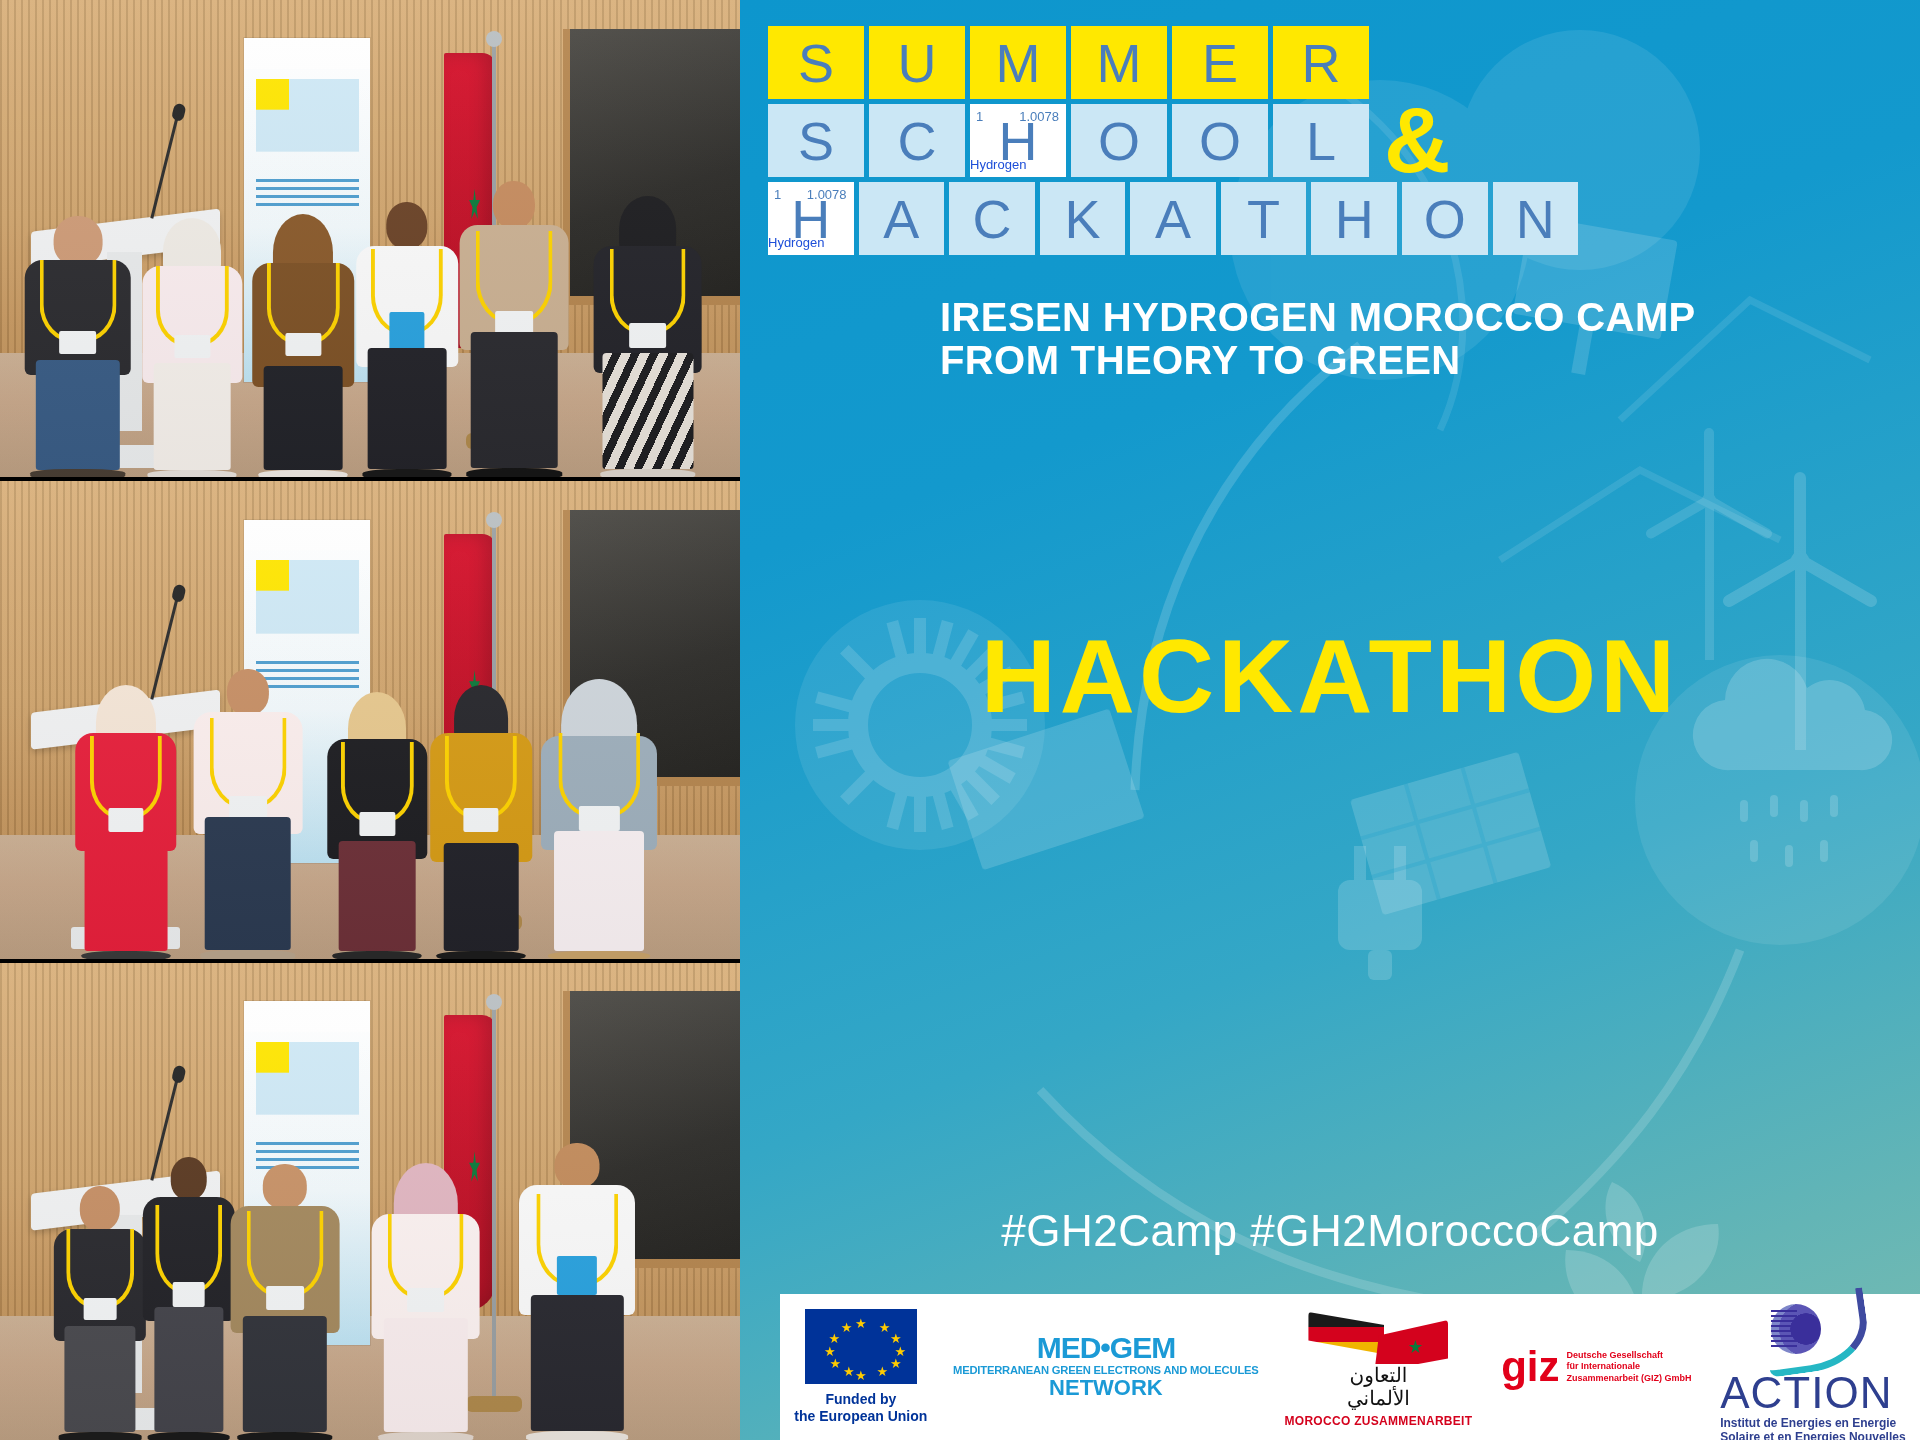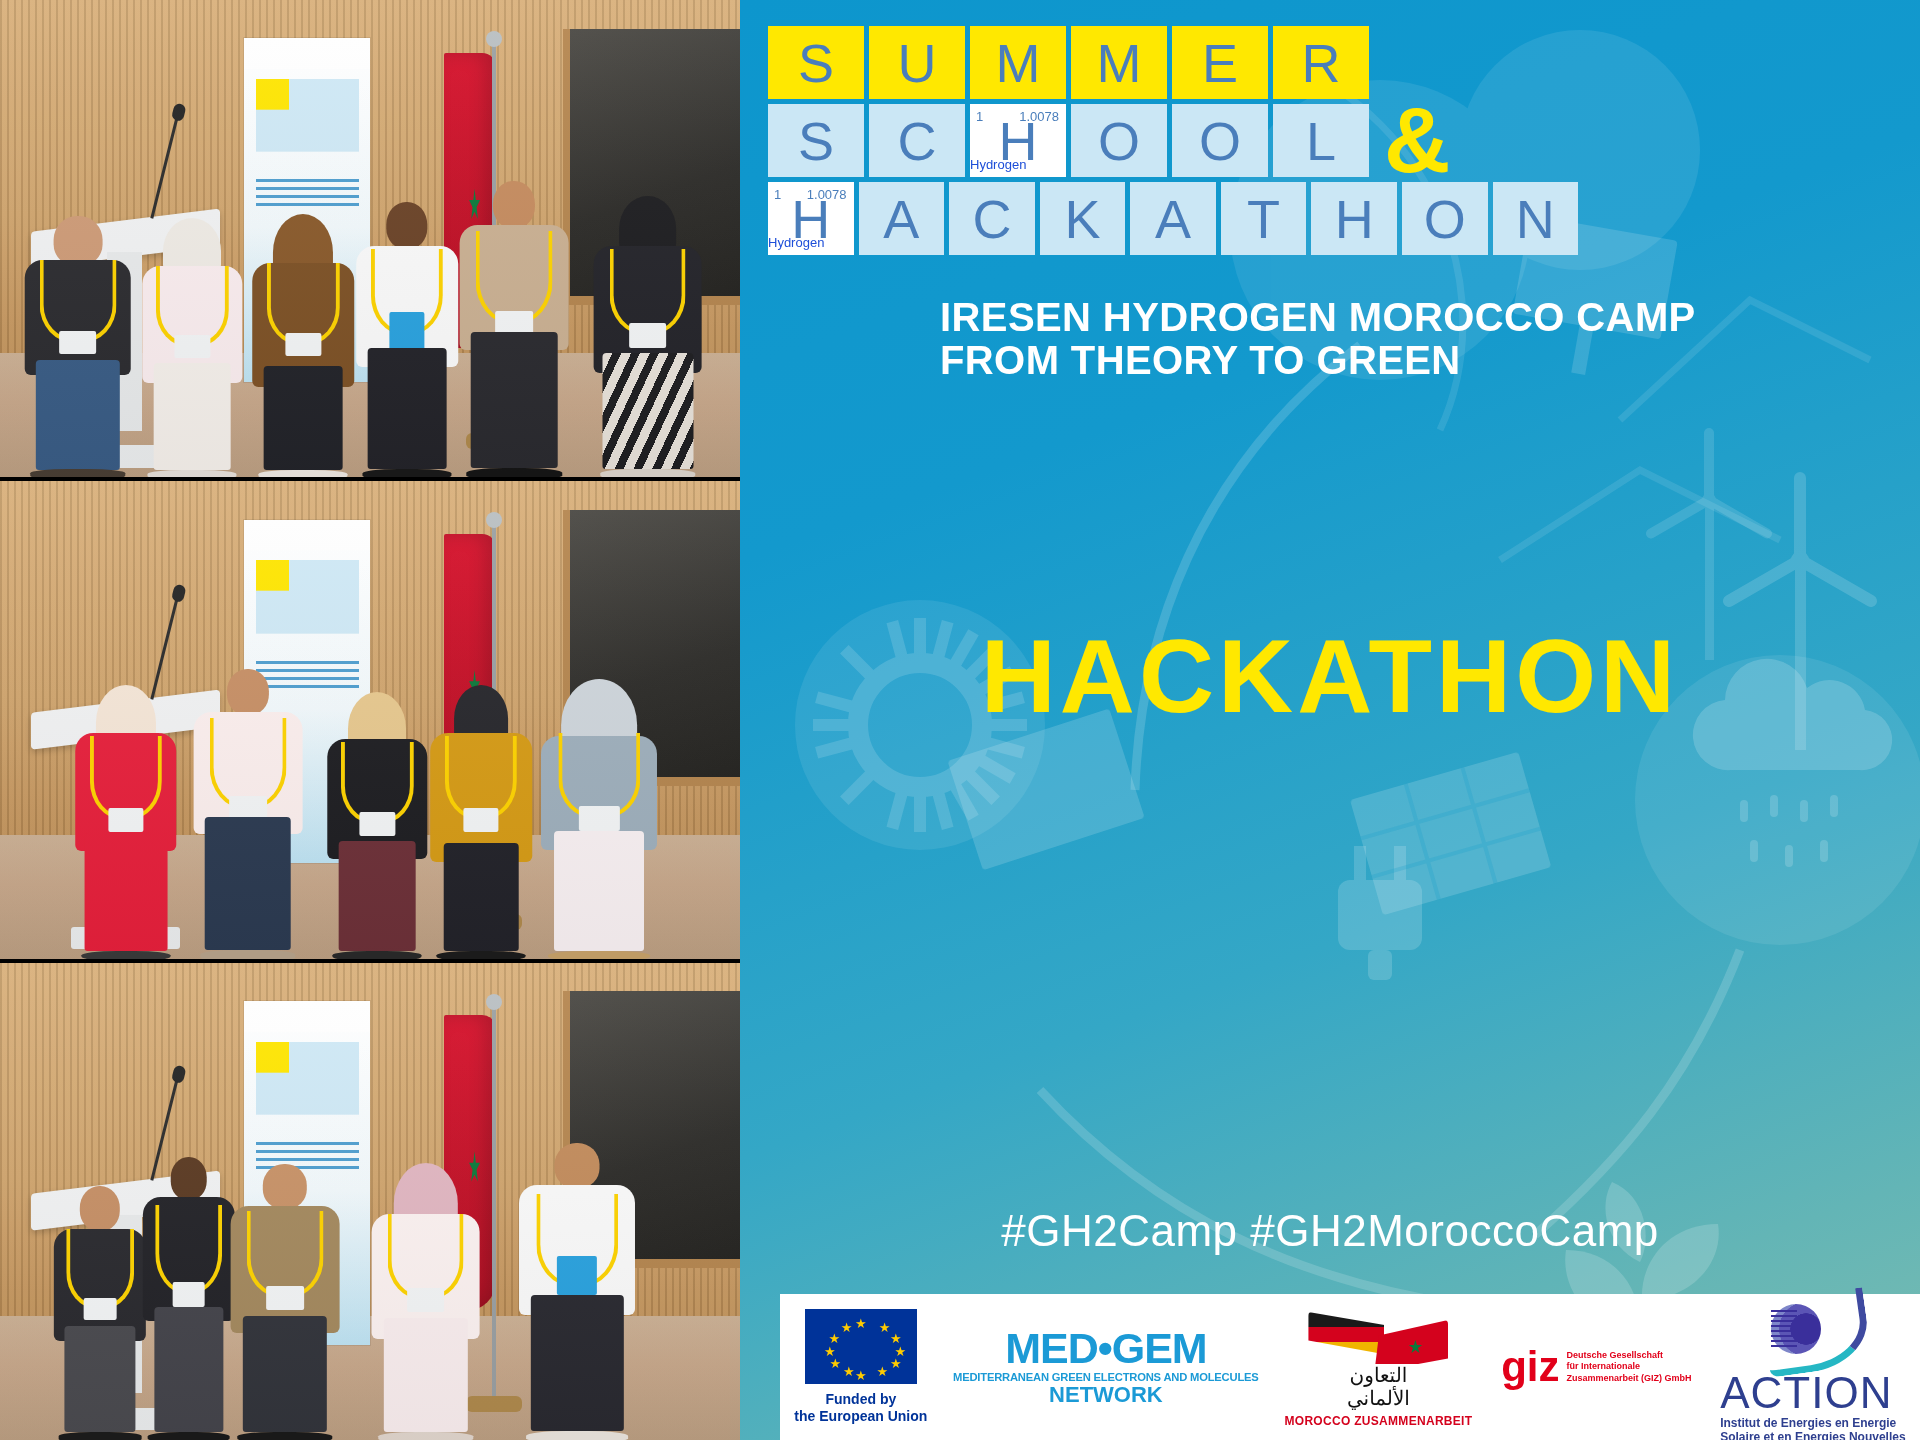--- a/index.html
+++ b/index.html
@@ -91,21 +91,21 @@
   
   .footer{position:absolute;left:40px;bottom:0;width:1140px;height:146px;background:#fff;
     display:flex;align-items:center;justify-content:space-around;}
   .lg{display:flex;flex-direction:column;align-items:center;justify-content:center;}
 
   .euflag{width:112px;height:75px;background:#003399;position:relative;}
   .eustar{position:absolute;color:#ffcc00;font-size:13px;line-height:13px;}
   .eutxt{margin-top:7px;font-size:14px;font-weight:700;color:#003399;text-align:center;line-height:1.2;}
 
   .medgem{text-align:center;}
-  .medgem .m1{font-size:43px;font-weight:700;color:#1b9ad6;letter-spacing:-1px;line-height:1;}
+  .medgem .m1{font-size:30px;font-weight:700;color:#1b9ad6;letter-spacing:-1px;line-height:1;}
   .medgem .m2{font-size:11px;font-weight:700;color:#1b9ad6;letter-spacing:-.2px;margin-top:1px;
     transform:scaleX(1.02);}
   .medgem .m3{font-size:22px;font-weight:700;color:#1b9ad6;text-align:right;line-height:1.1;}
   .deu{text-align:center;}
   .wave{width:140px;height:58px;position:relative;overflow:hidden;}
   .wave .w1{position:absolute;left:0;top:6px;width:76px;height:46px;
     background:linear-gradient(180deg,#1a1a1a 0 33%,#d4021d 33% 66%,#f0b400 66% 100%);
     clip-path:polygon(0 0,100% 28%,100% 92%,0 62%);border-radius:4px;}
   .wave .w2{position:absolute;right:0;top:14px;width:74px;height:52px;background:#d4021d;
     clip-path:polygon(6% 30%,100% 0,100% 74%,0 100%);border-radius:4px;}

